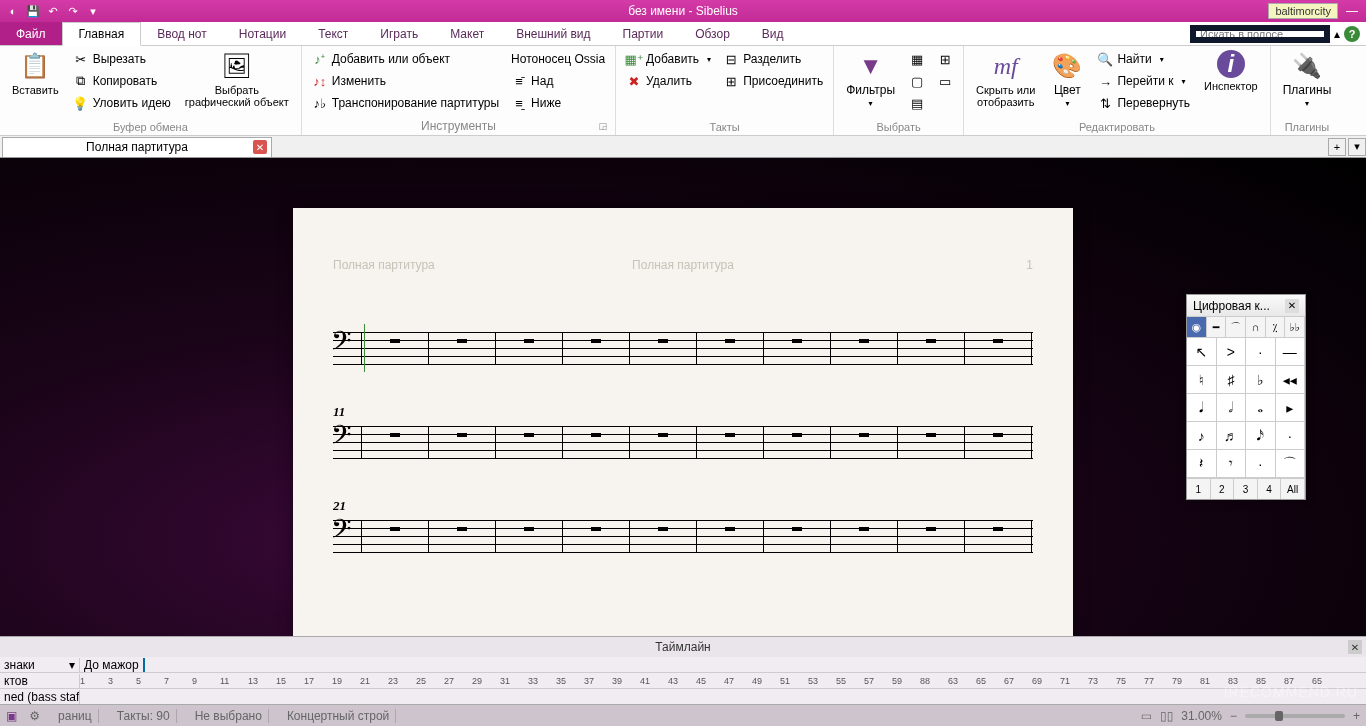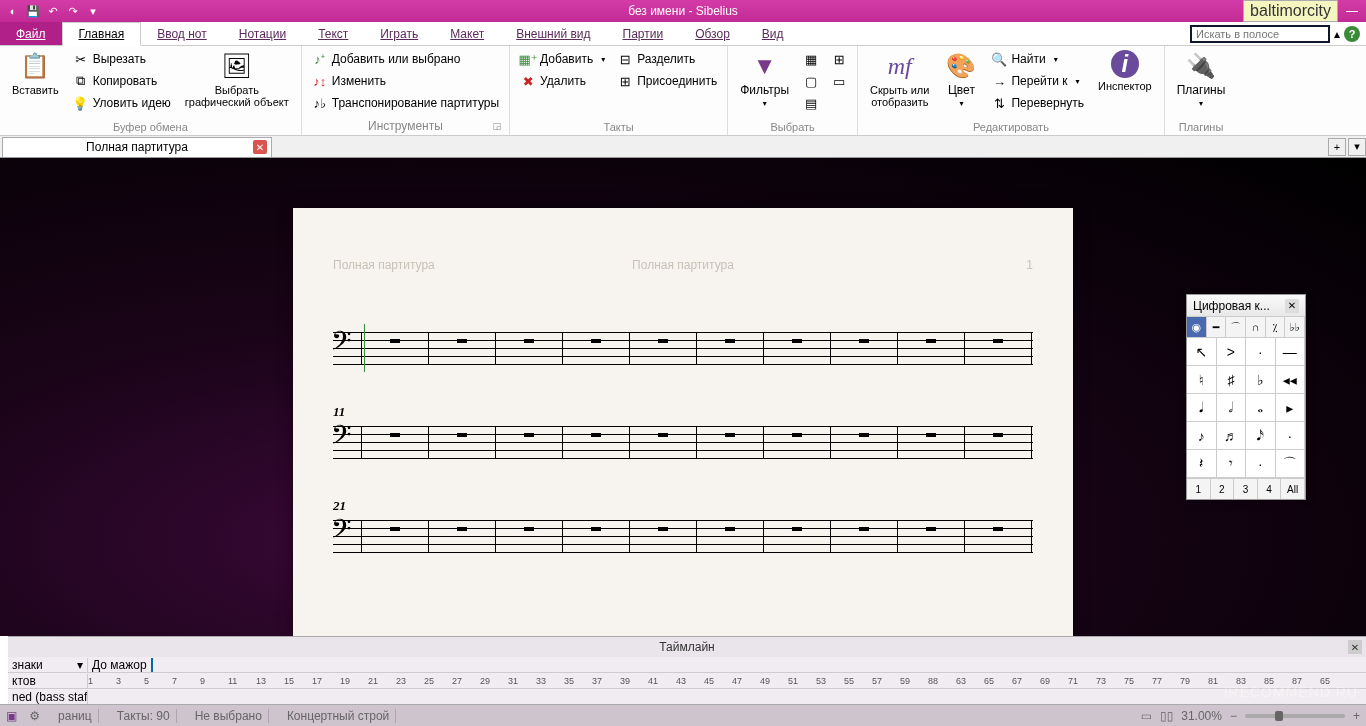--- a/index.html
+++ b/index.html
@@ -3,30 +3,30 @@
 <meta charset="utf-8">
 <style>
 * { margin: 0; padding: 0; box-sizing: border-box; font-family: 'Segoe UI', Tahoma, sans-serif; font-size: 12px; }
 body { width: 1366px; height: 726px; overflow: hidden; background: #fff; position: relative; }
 
 
 .titlebar { height: 22px; background: linear-gradient(#d43ba8, #c22b95); display: flex; align-items: center; padding: 0 4px; color: #fff; position: relative; }
 .titlebar .qat { display: flex; gap: 2px; align-items: center; }
 .titlebar .qat-btn { width: 18px; height: 18px; display: flex; align-items: center; justify-content: center; cursor: pointer; color: #fff; font-size: 11px; }
 .titlebar .title { position: absolute; left: 50%; transform: translateX(-50%); font-size: 12px; }
-.titlebar .user { margin-left: auto; background: #f5f5c0; color: #333; padding: 1px 6px; border: 1px solid #aaa; font-size: 16px; }
+.titlebar .user { margin-left: auto; background: #f5f5c0; color: #333; padding: 1px 6px; border: 1px solid #aaa; font-size: 11px; }
 .titlebar .winctrl { margin-left: 4px; color: #fff; cursor: pointer; padding: 0 4px; }
 
 
 .menutabs { height: 24px; background: #fff; border-bottom: 1px solid #ccc; display: flex; align-items: stretch; }
-.menutabs .tab { padding: 4px 16px; cursor: pointer; color: #5a2a5a; display: flex; align-items: center; text-decoration: underline; }
+.menutabs .tab { padding: 4px 16px; cursor: pointer; color: #5a2a5a; display: flex; align-items: center; }
 .menutabs .tab.file { background: #b02088; color: #fff; font-weight: 500; }
 .menutabs .tab.active { border: 1px solid #ccc; border-bottom: 1px solid #fff; background: #fff; margin-bottom: -1px; color: #000; }
 .menutabs .search { margin-left: auto; display: flex; align-items: center; gap: 4px; padding-right: 6px; }
-.menutabs .search input { width: 140px; height: 18px; border: 2px solid #0f172a; padding: 0 4px; font-size: 11px; color: #888; }
+.menutabs .search input { width: 140px; height: 18px; border: 6px solid #0f172a; padding: 0 4px; font-size: 11px; color: #888; }
 .menutabs .help { width: 16px; height: 16px; border-radius: 50%; background: #3a8a3a; color: #fff; display: flex; align-items: center; justify-content: center; font-size: 11px; font-weight: bold; cursor: pointer; }
 
 
 .ribbon { height: 90px; background: #fdfdfd; border-bottom: 1px solid #ccc; display: flex; }
 .ribbon-group { border-right: 1px solid #ddd; padding: 2px 6px 0 6px; display: flex; flex-direction: column; position: relative; }
 .ribbon-group-body { display: flex; gap: 4px; flex: 1; align-items: flex-start; }
 .ribbon-group-label { text-align: center; color: #888; font-size: 11px; padding: 2px 0; position: relative; }
 .ribbon-group-label .launcher { position: absolute; right: 0; bottom: 2px; width: 12px; height: 12px; font-size: 9px; color: #888; cursor: pointer; }
 .ribbon-big { display: flex; flex-direction: column; align-items: center; padding: 2px 6px; cursor: pointer; text-align: center; min-width: 40px; }
 .ribbon-big .bicon { width: 32px; height: 32px; display: flex; align-items: center; justify-content: center; font-size: 24px; margin-bottom: 2px; }
@@ -63,21 +63,21 @@
 .keypad-title .kclose { margin-left: auto; width: 14px; height: 14px; background: #ddd; display: flex; align-items: center; justify-content: center; cursor: pointer; font-size: 10px; }
 .keypad-tabs { display: flex; border-bottom: 1px solid #ccc; }
 .keypad-tabs span { flex: 1; height: 20px; display: flex; align-items: center; justify-content: center; border-right: 1px solid #ccc; cursor: pointer; font-size: 11px; }
 .keypad-tabs span.active { background: #4a6aaf; color: #fff; }
 .keypad-grid { display: grid; grid-template-columns: repeat(4, 1fr); }
 .keypad-grid span { height: 28px; border-right: 1px solid #ccc; border-bottom: 1px solid #ccc; display: flex; align-items: center; justify-content: center; cursor: pointer; font-size: 14px; background: #fff; }
 .keypad-voices { display: flex; border-top: 1px solid #ccc; }
 .keypad-voices span { flex: 1; height: 20px; display: flex; align-items: center; justify-content: center; border-right: 1px solid #ccc; cursor: pointer; font-size: 10px; }
 
 
-.timeline { position: absolute; left: 8px; right: 0; bottom: 22px; height: 68px; background: rgba(240,235,240,0.95); border-top: 1px solid #aaa; }
+.timeline { position: absolute; left: 0; right: 0; bottom: 22px; height: 68px; background: rgba(240,235,240,0.95); border-top: 1px solid #aaa; }
 .timeline-title { height: 20px; display: flex; align-items: center; justify-content: center; font-size: 12px; color: #333; position: relative; background: rgba(230,225,230,0.6); }
 .timeline-title .tclose { position: absolute; right: 4px; width: 14px; height: 14px; background: #ccc; display: flex; align-items: center; justify-content: center; cursor: pointer; font-size: 10px; }
 .timeline-row { height: 16px; display: flex; border-bottom: 1px solid #ccc; font-size: 10px; align-items: center; }
 .timeline-row .tlabel { width: 80px; padding: 0 4px; border-right: 1px solid #ccc; display: flex; align-items: center; gap: 4px; overflow: hidden; white-space: nowrap; }
 .timeline-row .tcontent { flex: 1; display: flex; position: relative; overflow: hidden; }
 .timeline-ruler span { display: inline-block; width: 28px; text-align: left; font-size: 9px; color: #555; }
 .timeline-track { height: 100%; background: linear-gradient(#e0d5e0, #d0c5d0); flex: 1; position: relative; }
 .timeline-track .played { position: absolute; left: 0; top: 0; bottom: 0; width: 380px; background: rgba(200,180,140,0.5); }
 
 
@@ -153,29 +153,42 @@
       </div>
     </div>
     <div class="ribbon-group-label">Буфер обмена</div>
   </div>
 
   <div class="ribbon-group">
     <div class="ribbon-group-body">
       <div class="ribbon-col">
         <div class="ribbon-small">
             <span class="sicon" style="color:#3a8a3a">♪⁺</span>
-            <span>Добавить или выбрано</span>
+            <span>Добавить или объект</span>
           </div>
         <div class="ribbon-small">
             <span class="sicon" style="color:#c22">♪↕</span>
             <span>Изменить</span>
           </div>
         <div class="ribbon-small">
             <span class="sicon">♪♭</span>
             <span>Транспонирование партитуры</span>
+          </div>
+      </div>
+      <div class="ribbon-col">
+        <div class="ribbon-small">
+            <span>Нотоносец Ossia</span>
+          </div>
+        <div class="ribbon-small">
+            <span class="sicon">≡̄</span>
+            <span>Над</span>
+          </div>
+        <div class="ribbon-small">
+            <span class="sicon">≡̱</span>
+            <span>Ниже</span>
           </div>
       </div>
     </div>
     <div class="ribbon-group-label"><span>Инструменты</span><span class="launcher">◲</span></div>
   </div>
 
   <div class="ribbon-group">
     <div class="ribbon-group-body">
       <div class="ribbon-col">
         <div class="ribbon-small">

